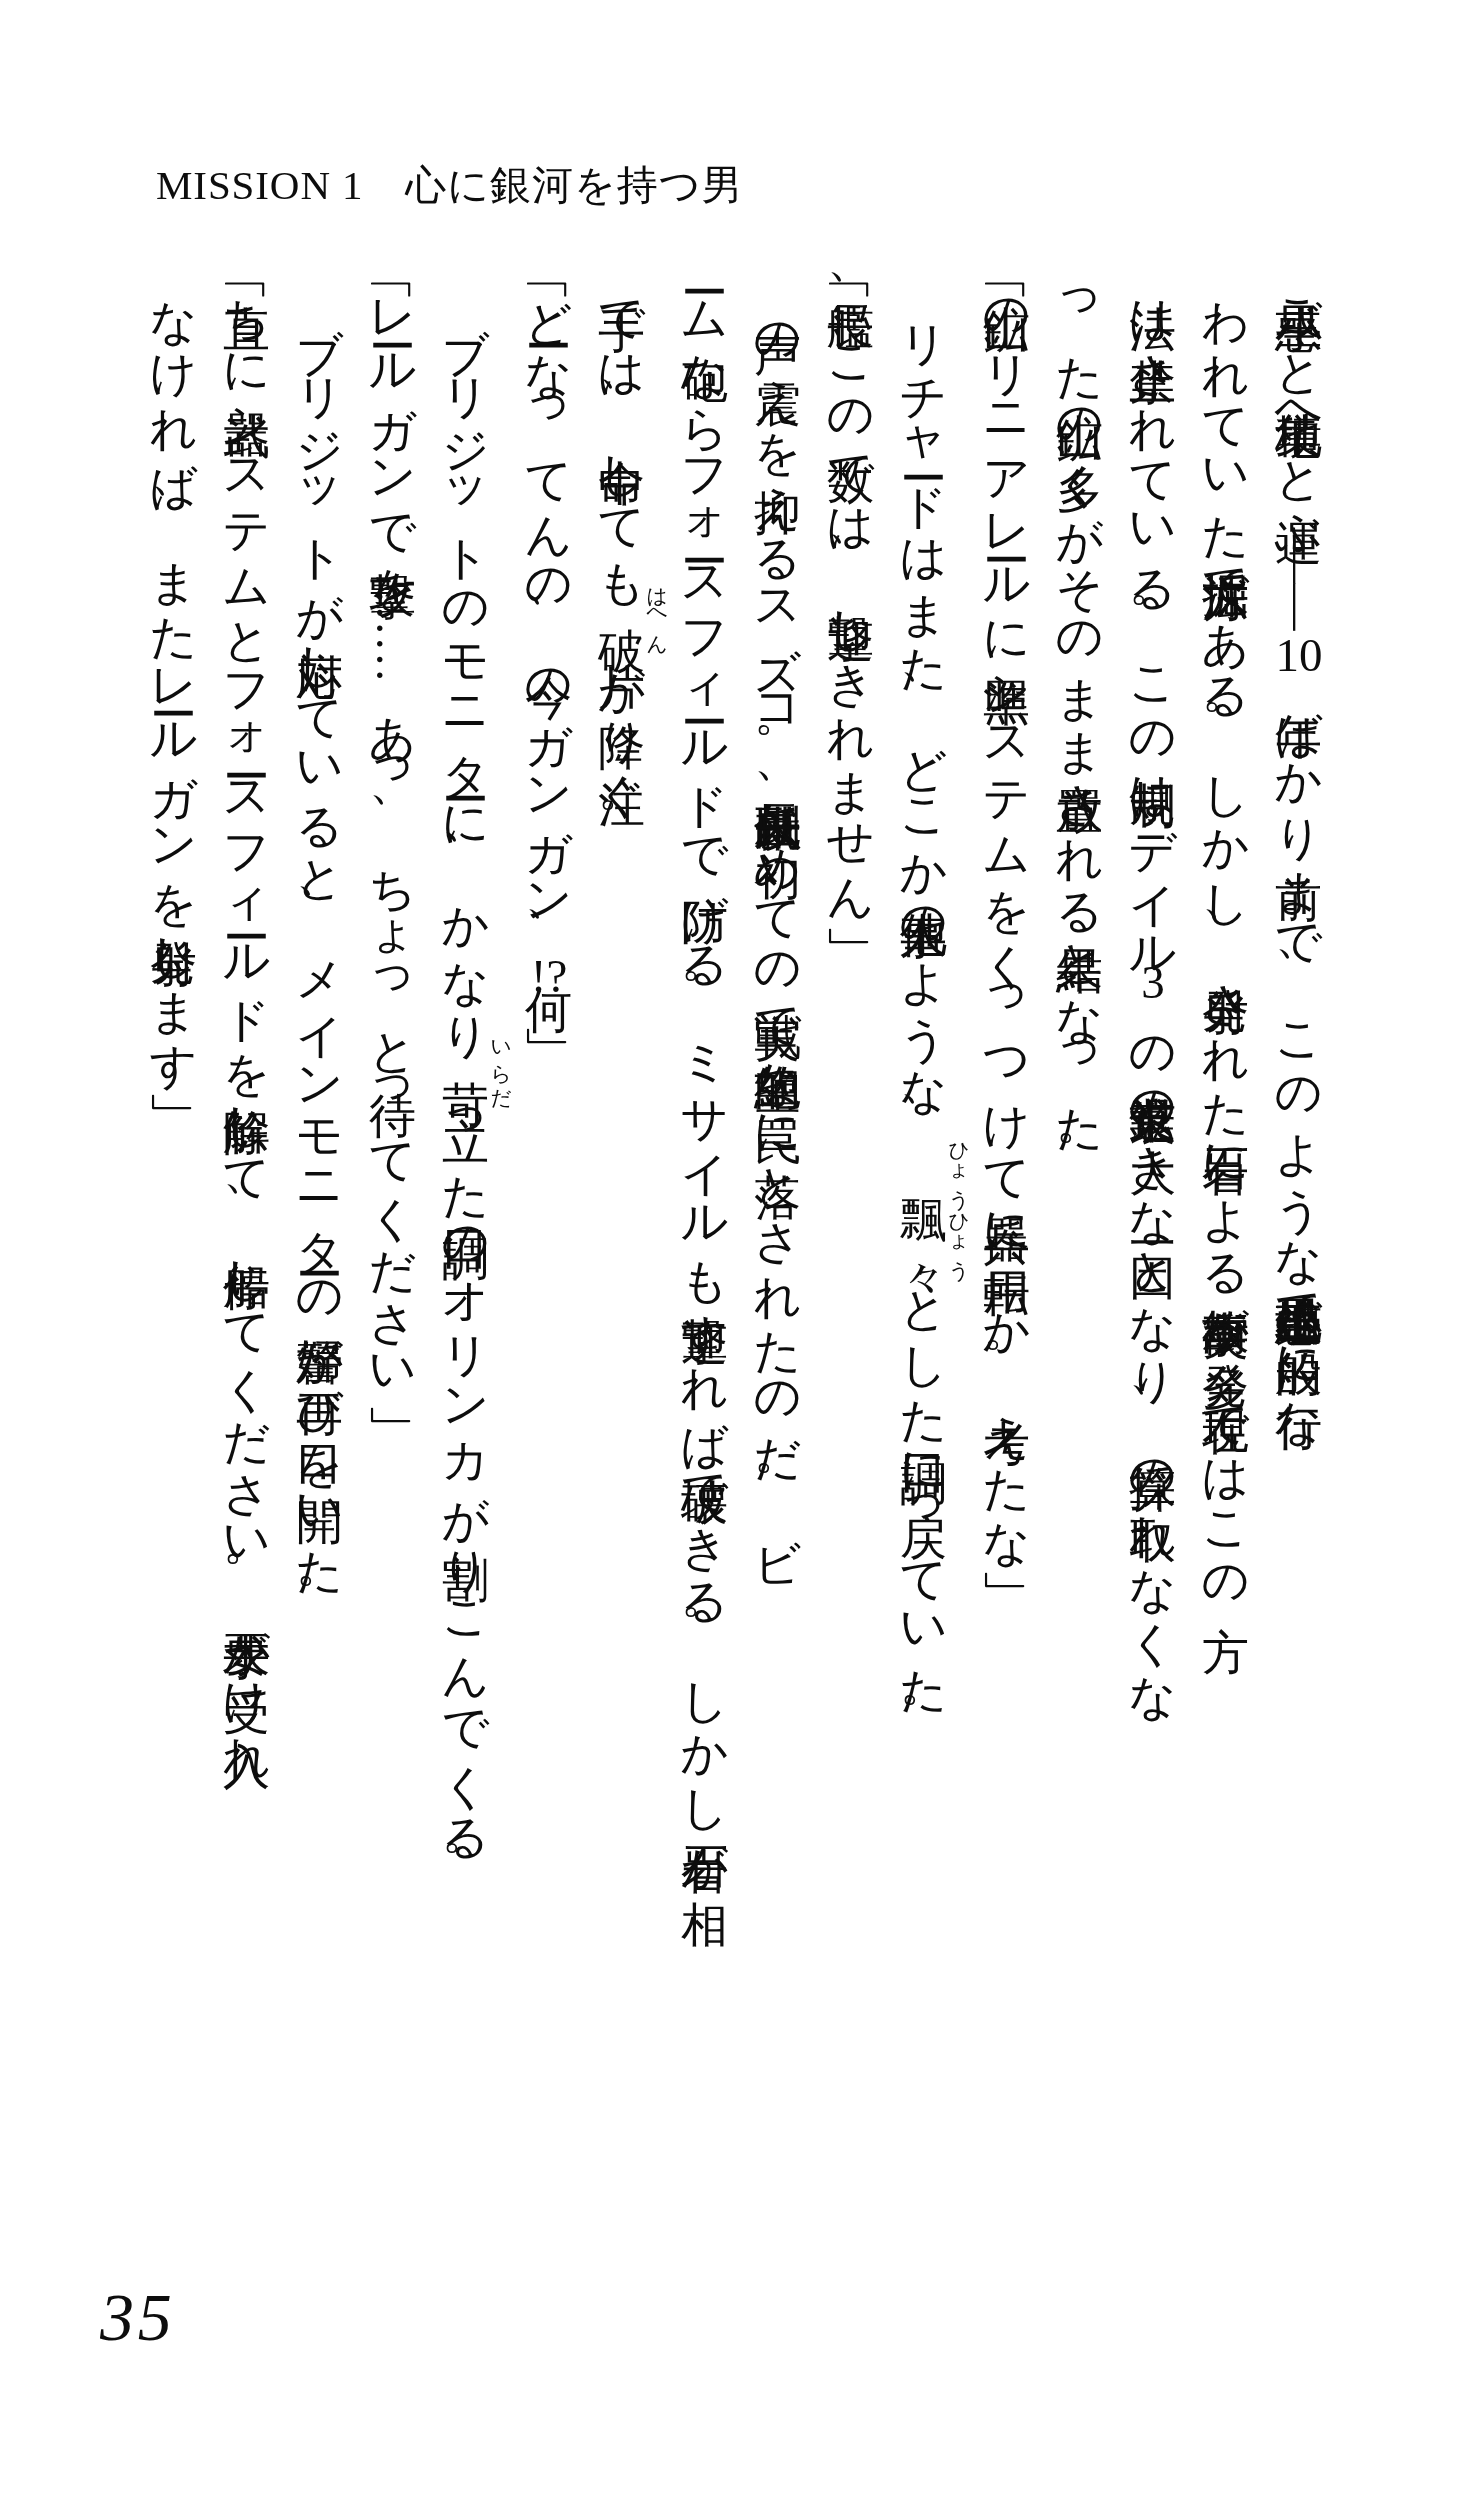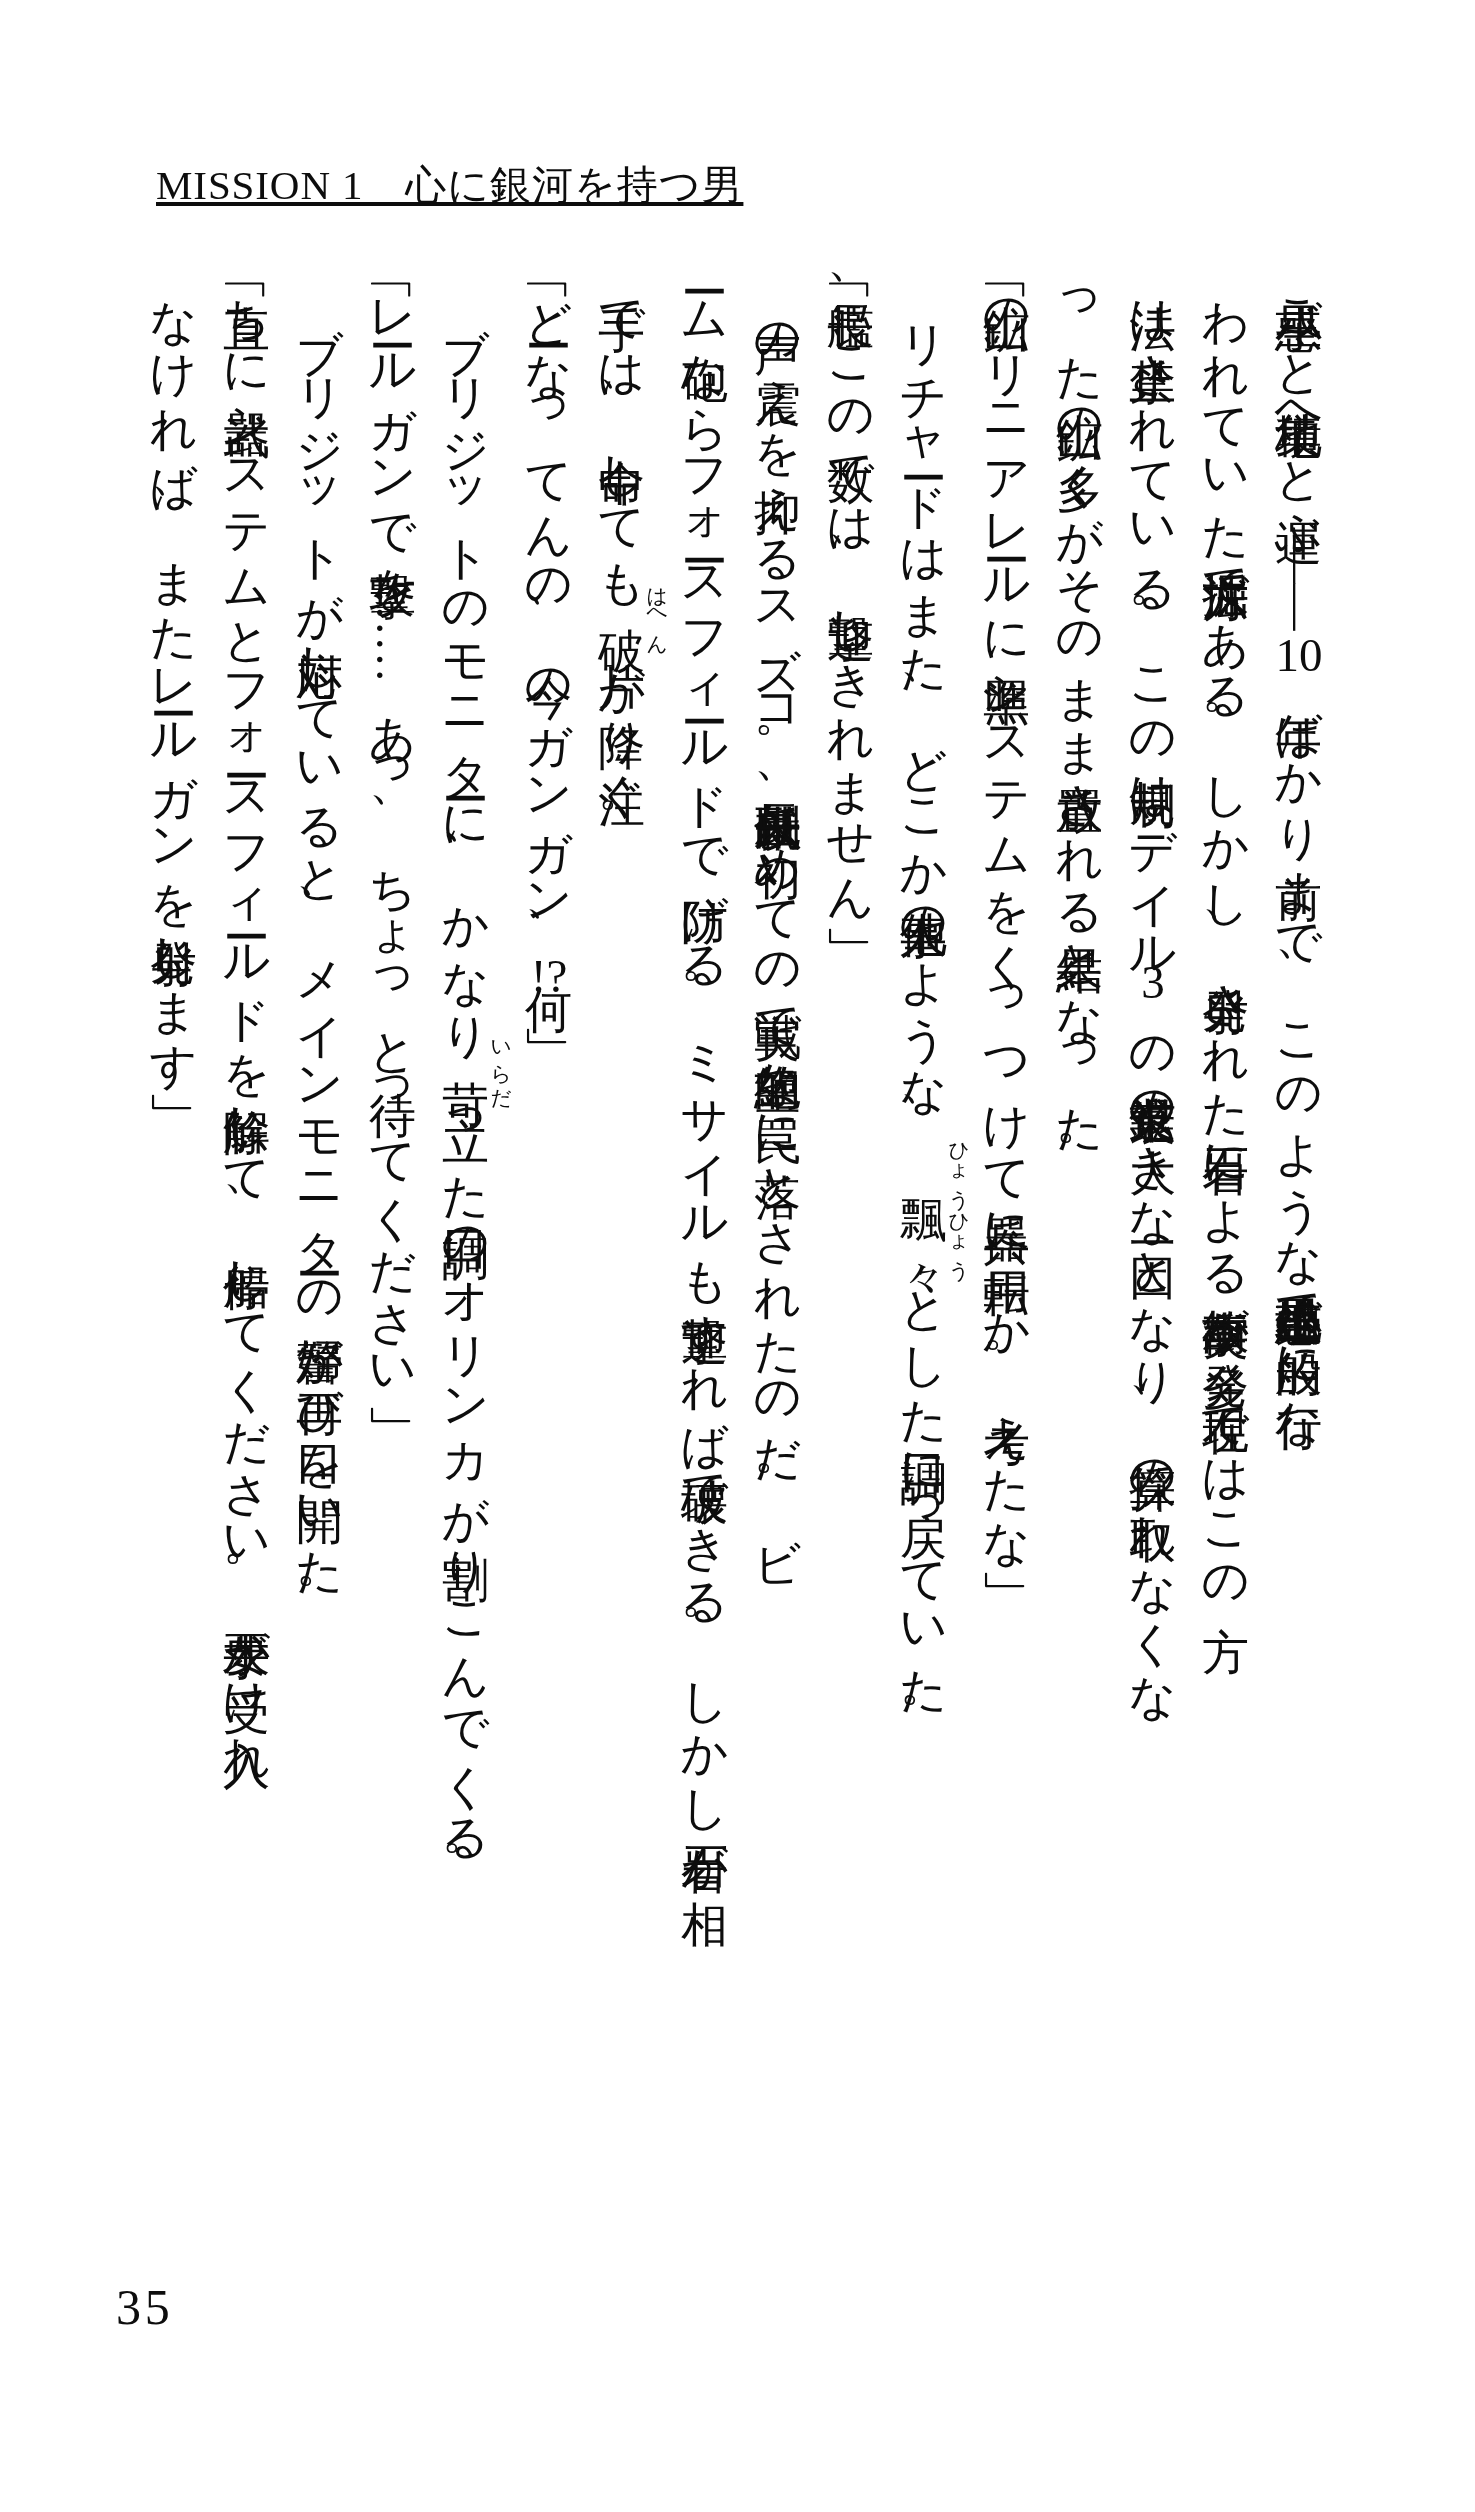--- a/index.html
+++ b/index.html
@@ -12,21 +12,20 @@
     font-family: "Liberation Serif", "DejaVu Serif", serif;
     overflow: hidden;
   }
   .chapter-header {
     position: absolute;
     left: 156px;
     top: 158px;
     font-size: 41px;
     letter-spacing: 0.9px;
     white-space: nowrap;
-    text-decoration: underline;
   }
   .body-text {
     position: absolute;
     top: 268px;
     right: 141px;
     height: 1959px;
     writing-mode: vertical-rl;
     text-orientation: mixed;
     font-size: 47px;
     line-height: 73px;
@@ -44,23 +43,24 @@
     -webkit-text-combine: horizontal;
   }
   ruby { ruby-position: over; }
   rt {
     font-size: 0.44em;
     letter-spacing: 0;
     font-family: "Liberation Serif", "DejaVu Serif", serif;
   }
   .page-number {
     position: absolute;
-    left: 116px;
+    left: 100px;
     top: 2278px;
-    font-size: 50px;
+    font-size: 68px;
+    font-style: italic;
     letter-spacing: 3.7px;
   }
 </style>
 </head>
 <body>
 
 <div class="chapter-header">MISSION 1　心に銀河を持つ男</div>
 
 <div class="body-text">
     <p class="col">小惑星ごと集積地へと運ぶ――<span class="tcy">10</span>年ばかり前まで、このような小惑星鉱山地帯で一般的に行な</p>

